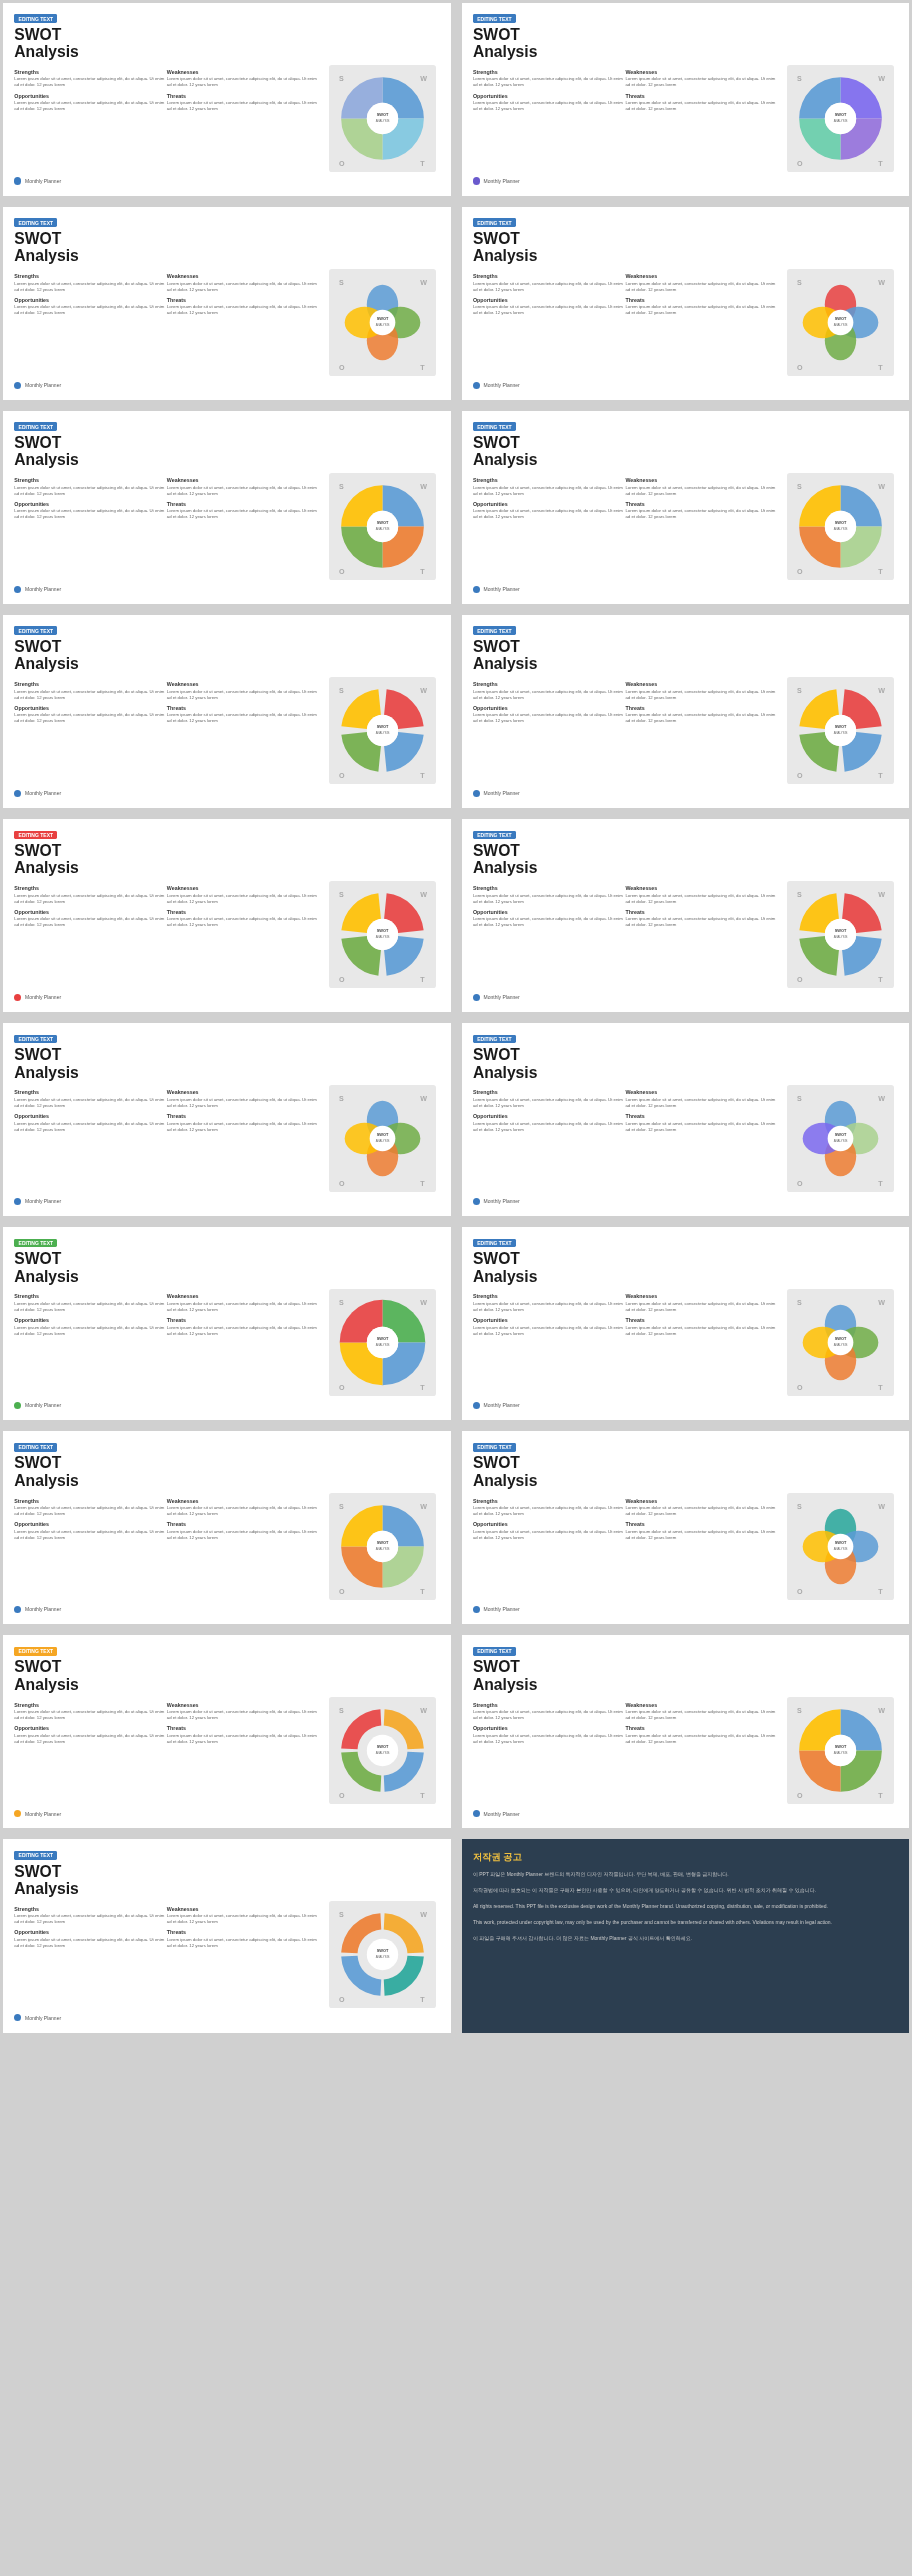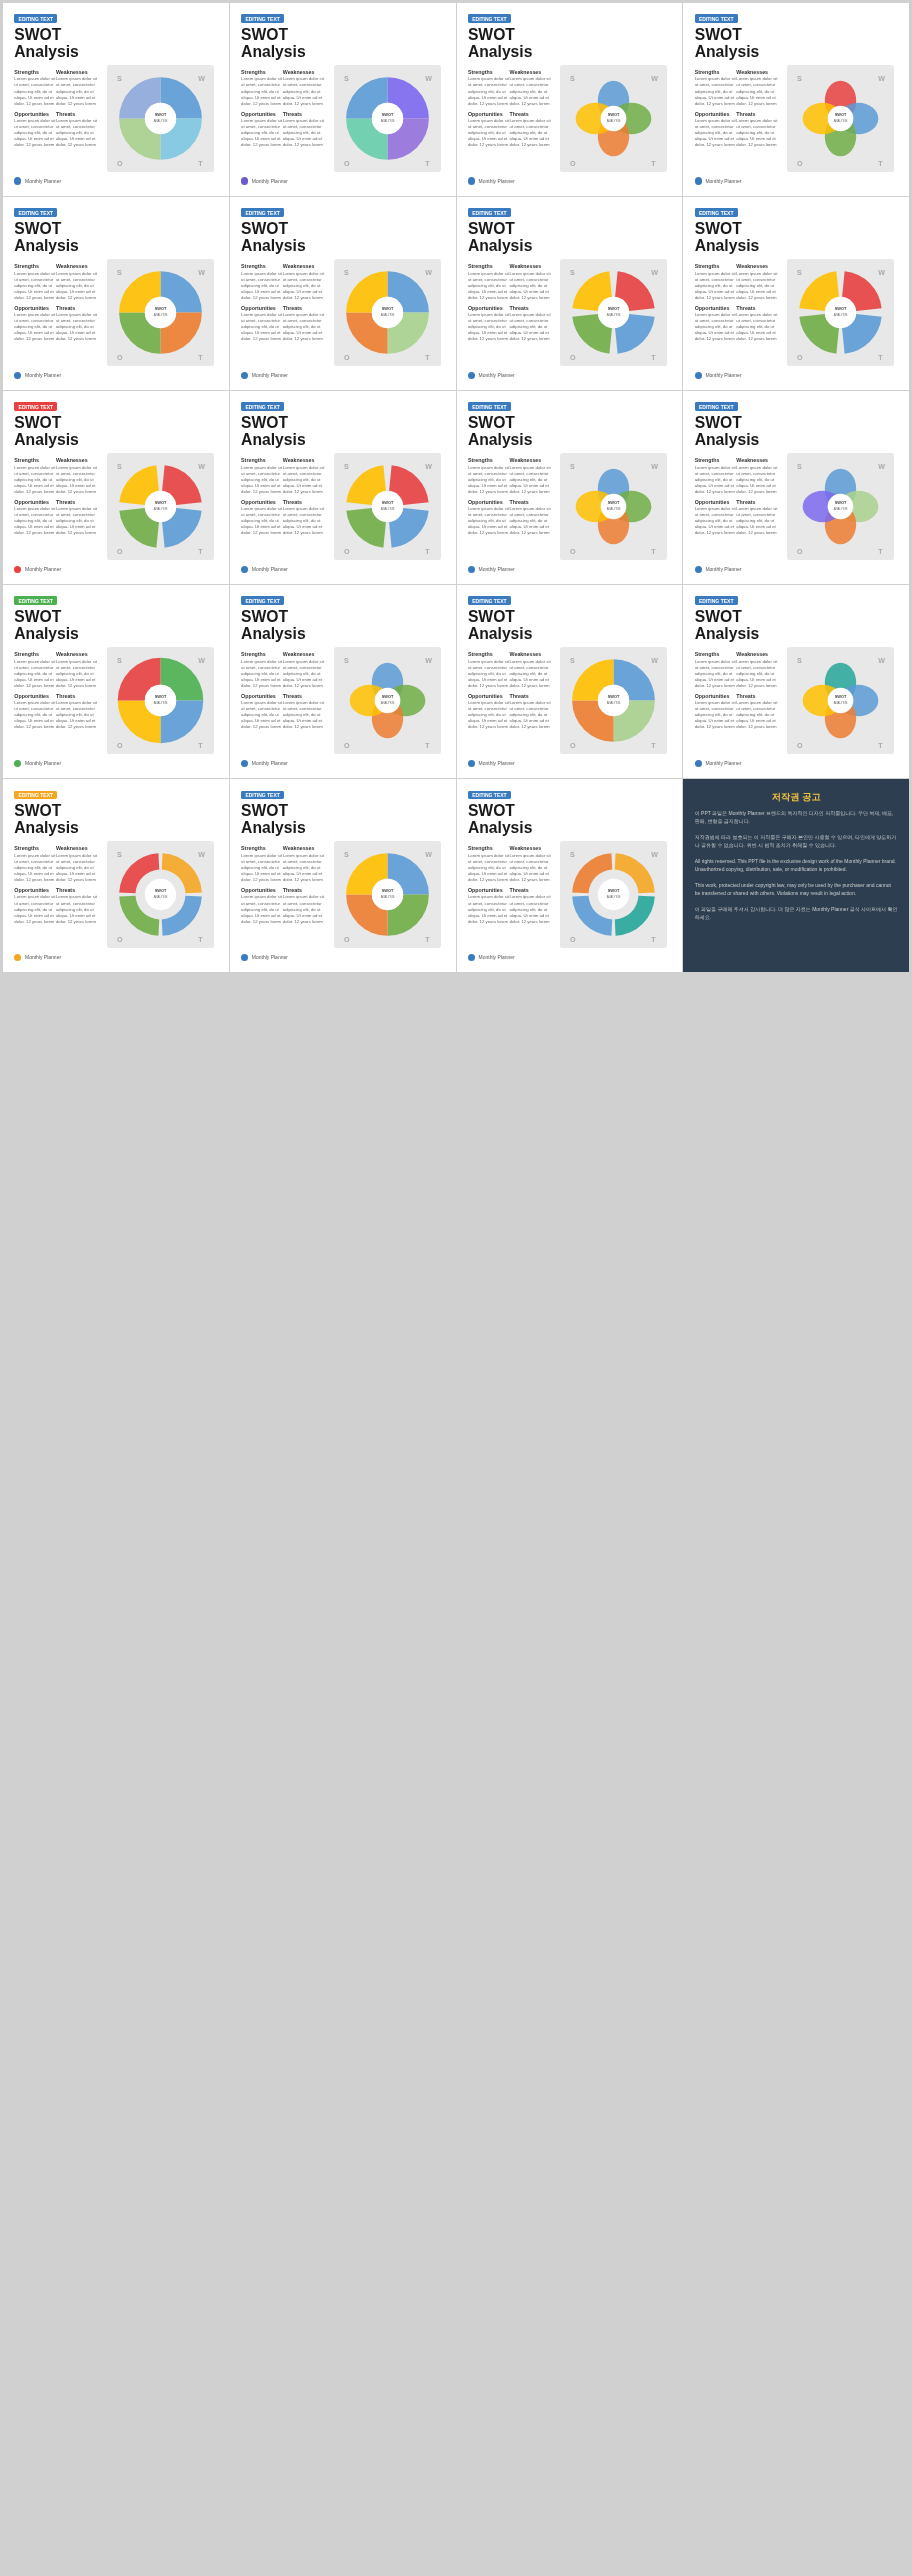--- a/index.html
+++ b/index.html
@@ -3,22 +3,22 @@
   <meta charset="utf-8">
   <style>
     * { box-sizing: border-box; margin: 0; padding: 0; }
     body {
       background: #d0d0d0;
       font-family: Arial, sans-serif;
       width: 912px;
     }
     .grid-container {
       display: grid;
-      grid-template-columns: 1fr 1fr 1fr 1fr;
-      gap: 1px;
+      grid-template-columns: 1fr 1fr;
+      gap: 11px;
       padding: 2.9px;
     }
     .slide {
       background: #ffffff;
       padding: 11.4px;
       position: relative;
       min-height: 128px;
       display: flex;
       flex-direction: column;
     }
@@ -95,21 +95,20 @@
     .dark-panel {
       background: #2c3e50;
       padding: 11.4px;
       color: white;
     }
     .dark-panel-title {
       font-size: 9.3px;
       font-weight: bold;
       color: #f0c040;
       margin-bottom: 5.7px;
-      text-align: center;
     }
     .dark-panel-text {
       font-size: 5px;
       color: #ccc;
       line-height: 1.6;
     }
   </style>
 </head>
 <body>
 

